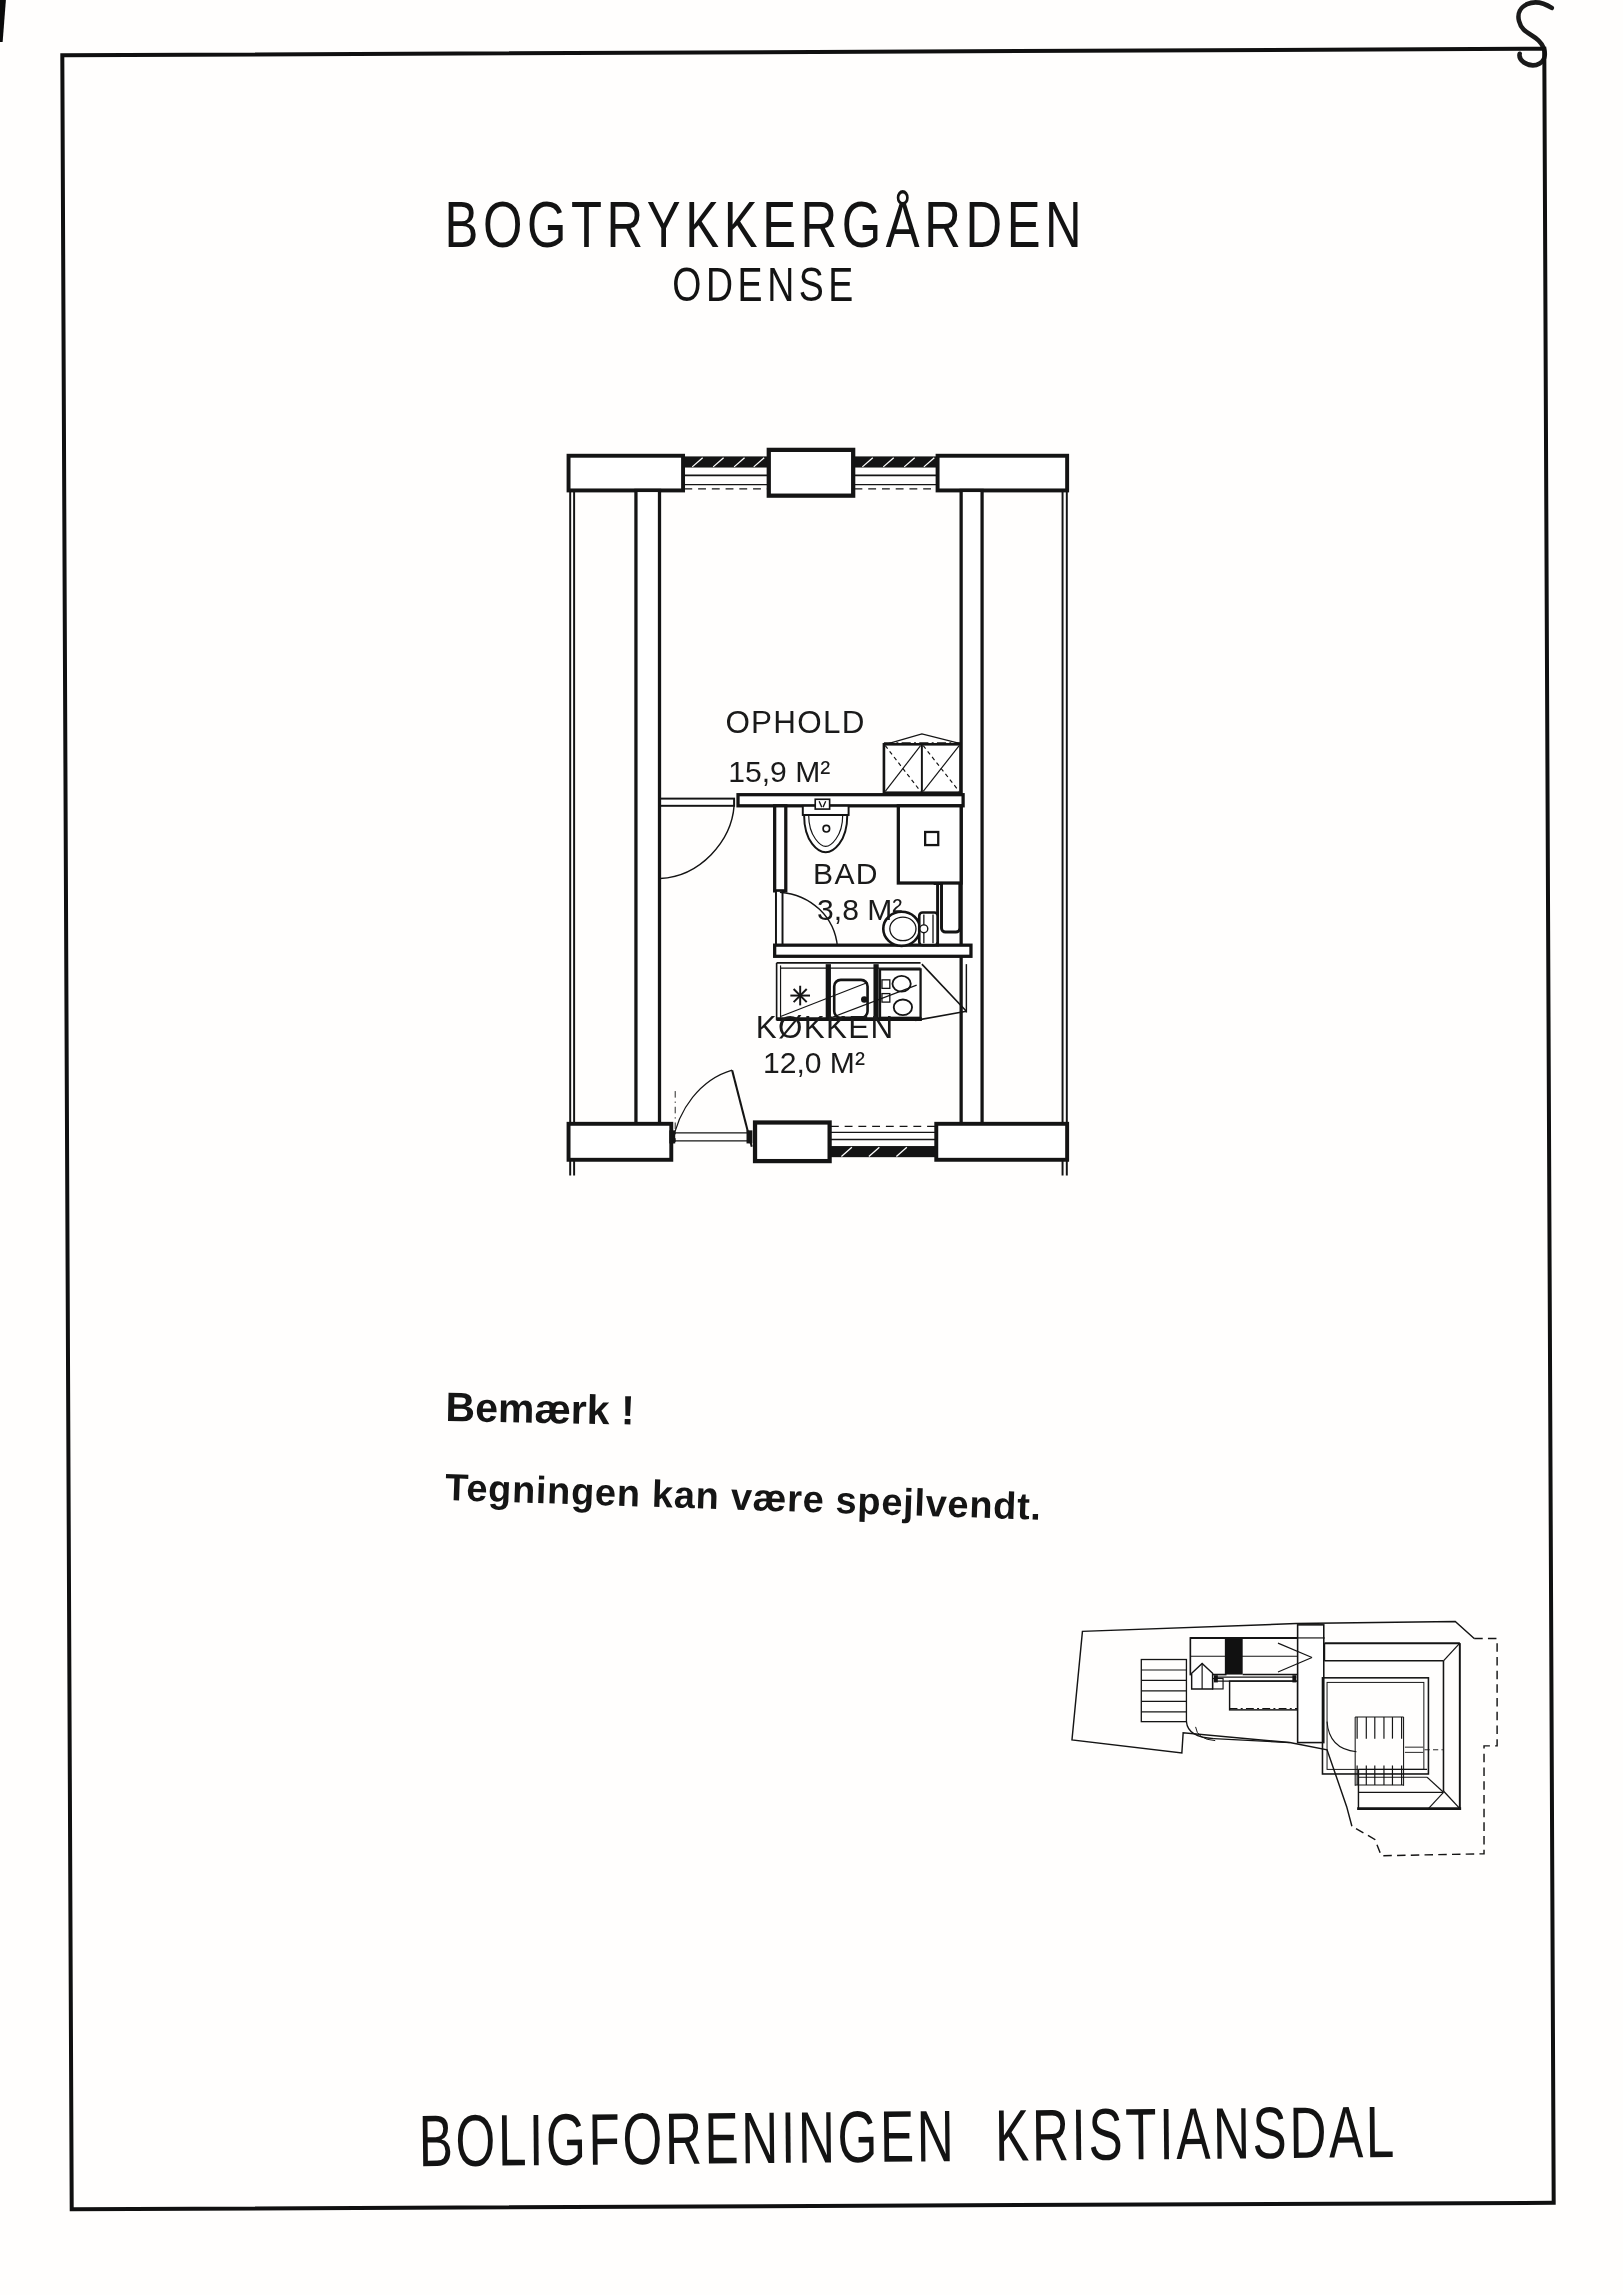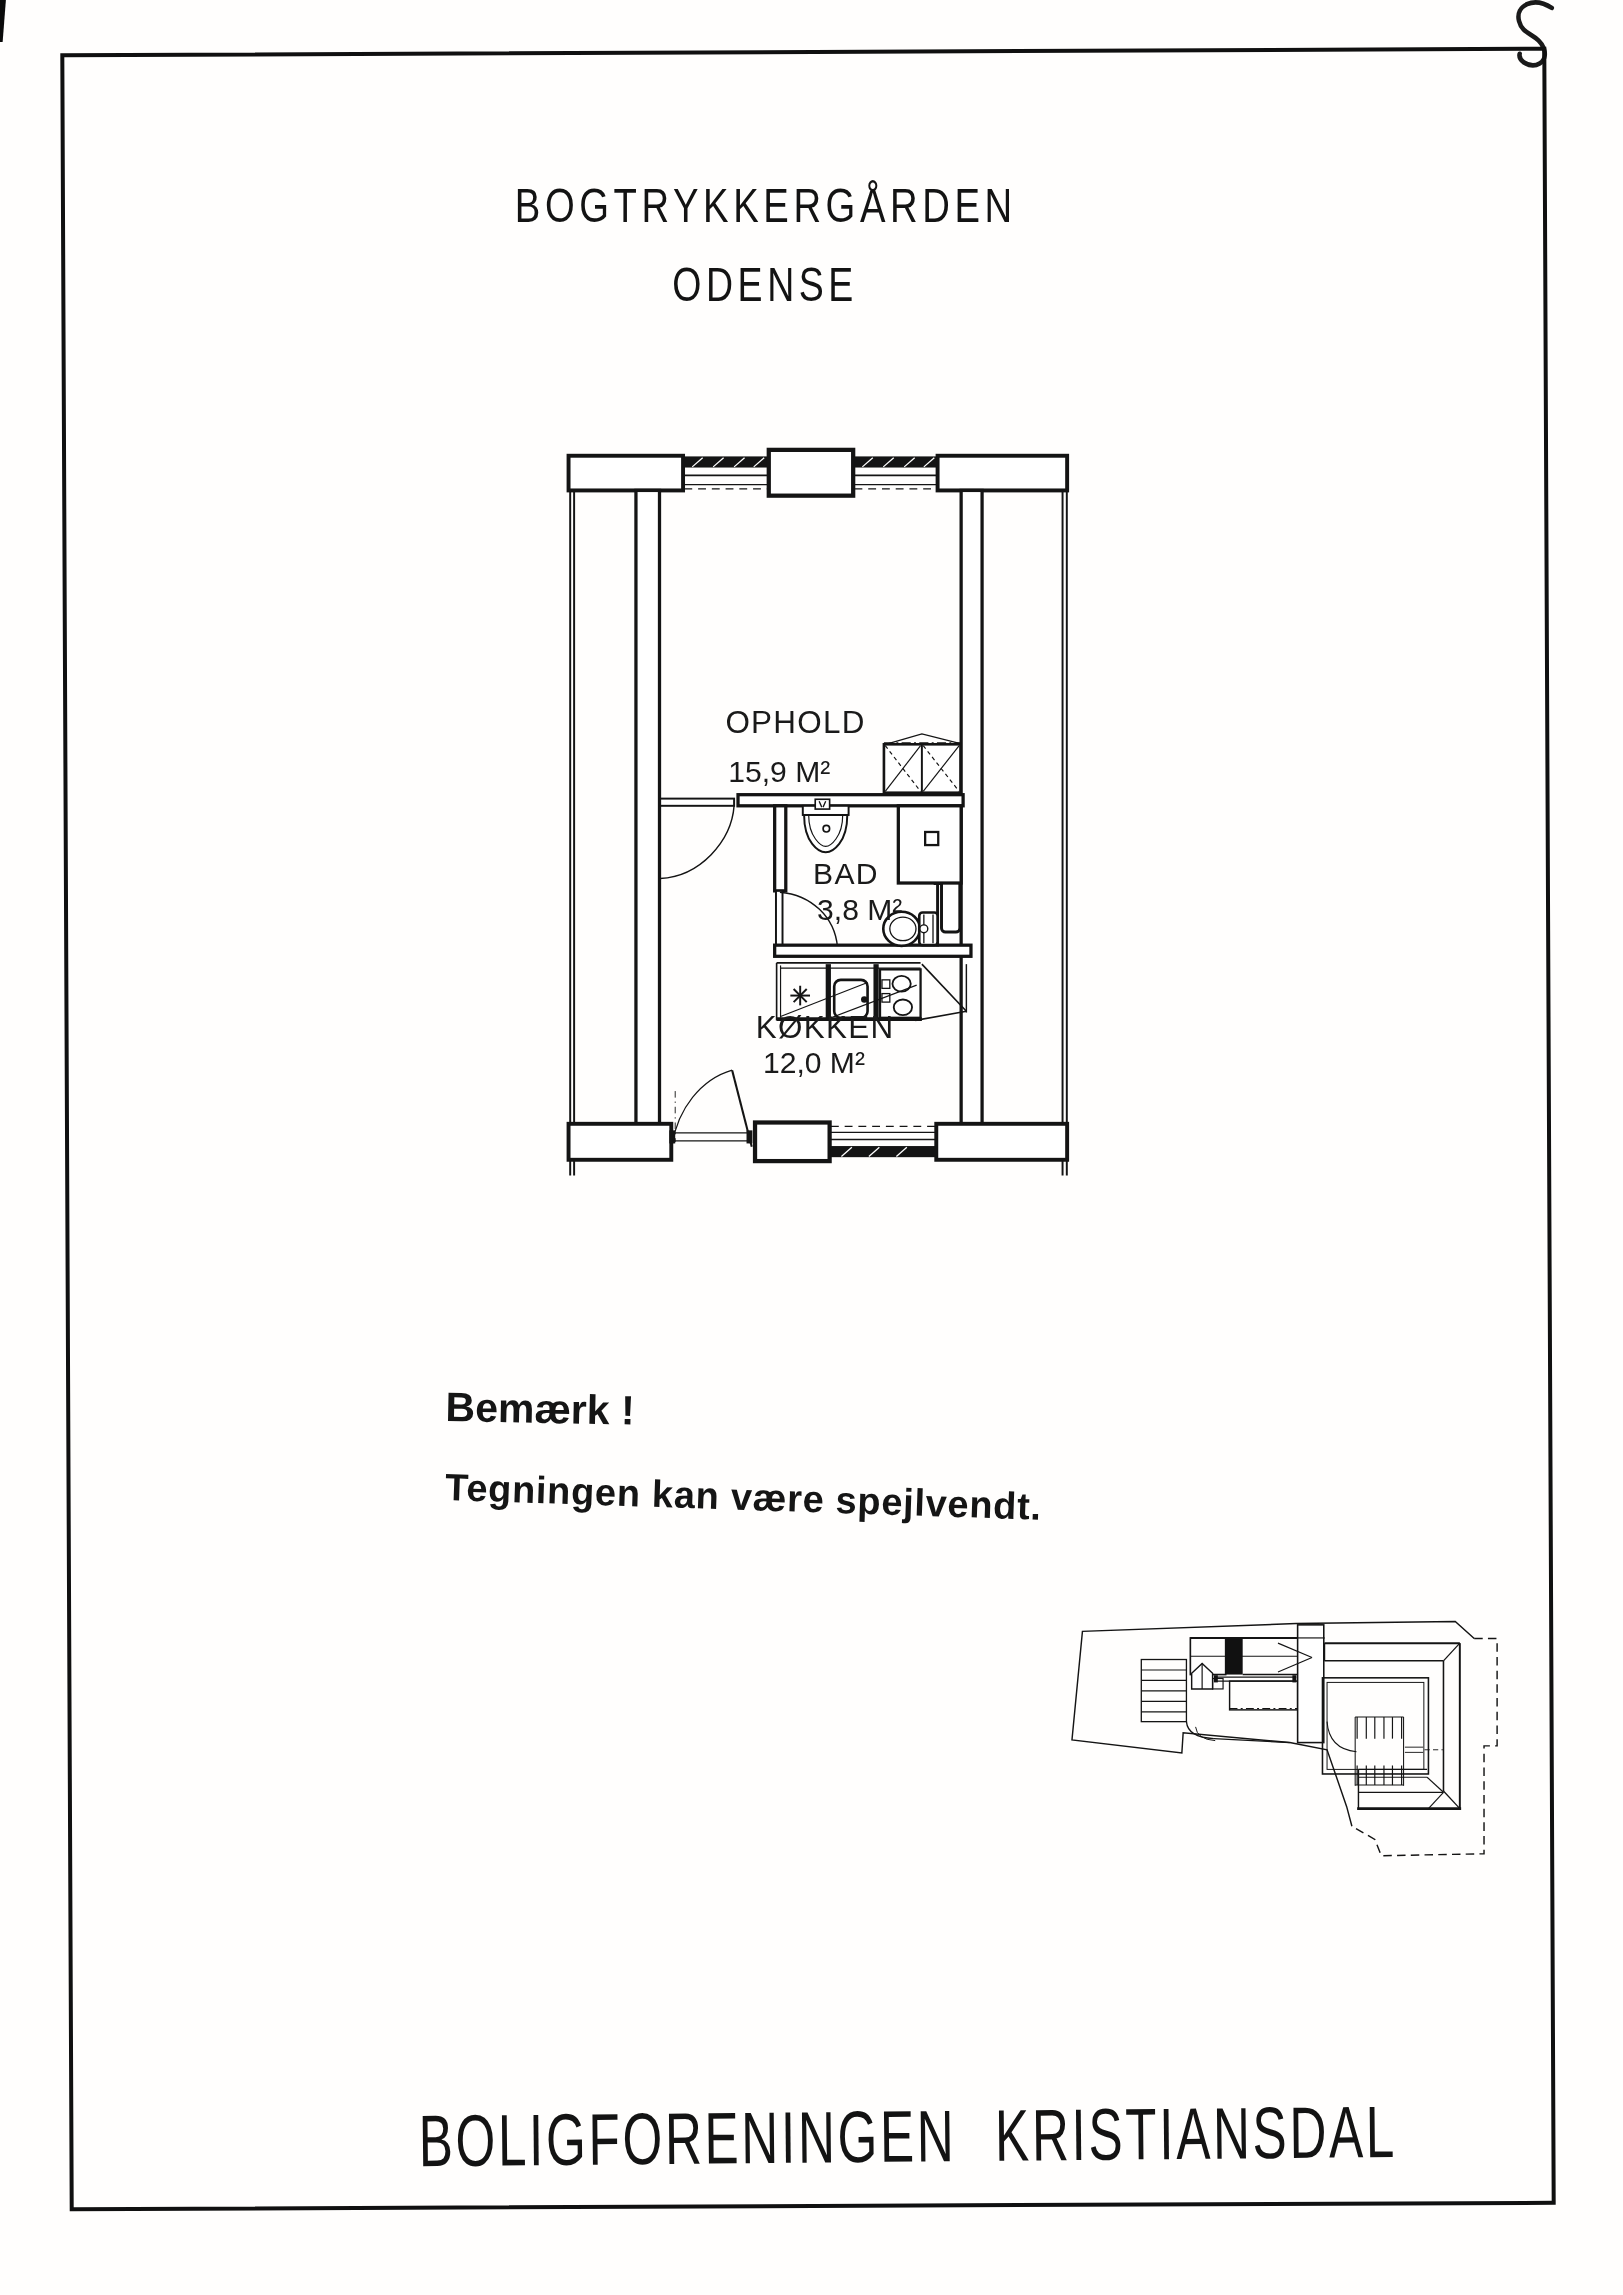--- a/index.html
+++ b/index.html
@@ -6,21 +6,21 @@
   .page{position:relative;width:1623px;height:2295px;background:#fffefd;overflow:hidden;
         font-family:"Liberation Sans",sans-serif;color:#141414;}
   .abs{position:absolute;}
   .frame{left:65px;top:50px;width:1478px;height:2150px;border:4.6px solid #101010;
          transform:rotate(-0.25deg);}
   .scan-sliver{left:0;top:0;width:5.9px;height:42px;background:#0a0a0a;
                clip-path:polygon(0 0,100% 0,45% 100%,0 100%);}
   .title-line{left:281px;width:969px;text-align:center;line-height:1;
               font-weight:400;color:#131313;white-space:nowrap;}
   .title-line .cond{display:inline-block;transform:scaleX(0.78);transform-origin:center top;}
-  #title1{top:181px;font-size:49px;letter-spacing:5.9px;}
+  #title1{top:192px;font-size:65px;letter-spacing:5.9px;}
   #title2{top:261px;font-size:48px;letter-spacing:5.9px;}
   .note-line{left:446px;font-weight:700;color:#151515;white-space:nowrap;}
   #note1{top:1384px;font-size:41px;transform:rotate(1.1deg);transform-origin:left top;}
   #note2{top:1466px;font-size:38px;transform:rotate(1.9deg);transform-origin:left top;letter-spacing:0.7px;}
   .footer-line{left:209px;top:2100px;width:1309px;text-align:center;line-height:1;
                font-size:73px;font-weight:400;letter-spacing:3.9px;color:#131313;white-space:nowrap;
                transform:rotate(-0.55deg);}
   .footer-line .cond{display:inline-block;transform:scaleX(0.70);transform-origin:center top;
                      word-spacing:31px;}
   svg{display:block;}

